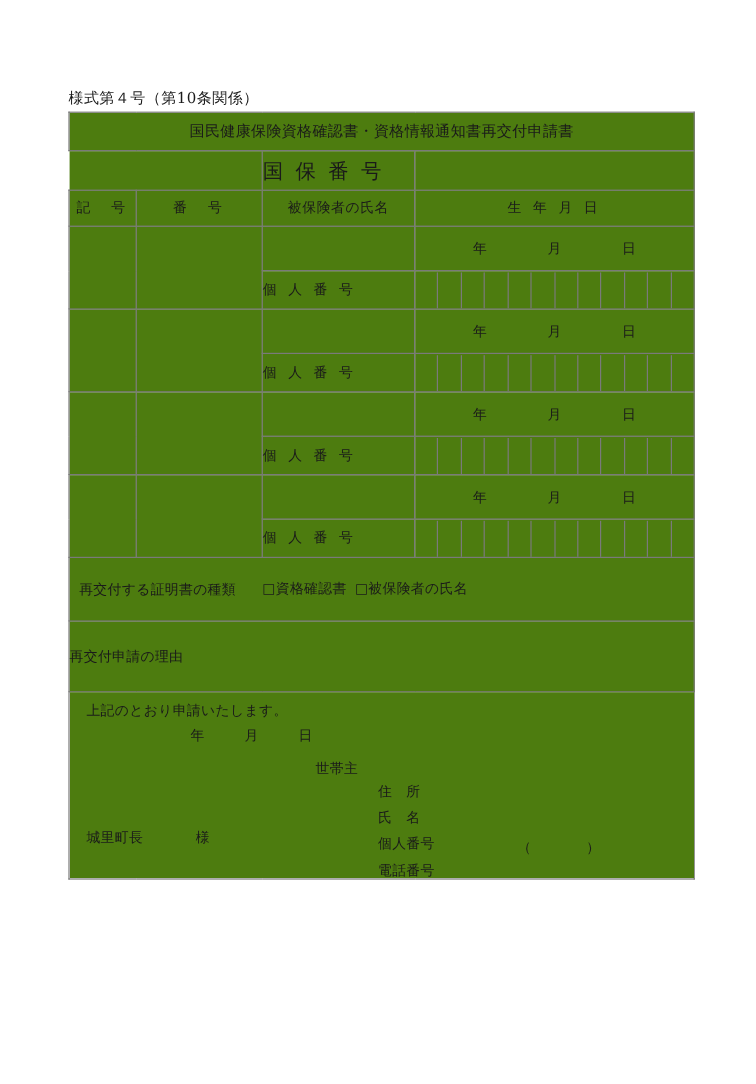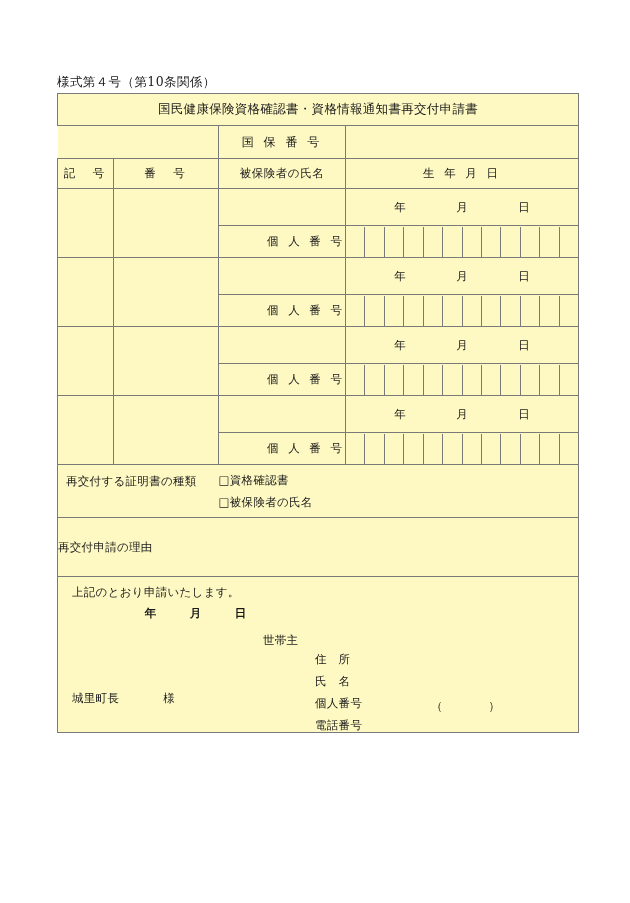--- a/index.html
+++ b/index.html
@@ -39,43 +39,43 @@
     top: 93px;
     width: 521px;
     border-collapse: collapse;
     table-layout: fixed;
     font-size: 11.5px;
   }
   .form-table td {
     border: 1px solid #7a7a7a;
     padding: 0;
     vertical-align: middle;
-    background: #fef9c3;
+    background: #4d7c0f;
   }
 
   
   .title-cell {
     height: 31px;
     text-align: center;
     font-size: 12.5px;
     letter-spacing: 0.3px;
   }
 
   
   .blank-cell {
     border-top: none !important;
     border-left: none !important;
     border-bottom: none !important;
     background: #ffffff;
   }
   .kokuho-label {
     height: 32px;
-    text-align: center;
     letter-spacing: 3px;
-    font-size: 12px;
+    font-size: 17px;
+    font-family: Liberation Serif, serif;
   }
   .kokuho-value { height: 32px; }
 
   
   .th {
     height: 29px;
     text-align: center;
     font-size: 11.5px;
   }
   .sp3 { letter-spacing: 3px; }
@@ -94,21 +94,21 @@
     justify-content: center;
     align-items: center;
     gap: 0;
   }
   .date-inner span {
     display: inline-block;
     width: 62px;
     text-align: center;
   }
   .mynum-label {
-    text-align: right;
+    text-align: left;
     letter-spacing: 3px;
     font-size: 11.5px;
   }
   .mynum-grid {
     padding: 0 !important;
   }
   .mynum-boxes {
     display: flex;
     width: 100%;
     height: 30px;
@@ -133,21 +133,21 @@
     font-size: 11.5px;
   }
   .doctype-label {
     white-space: nowrap;
     padding-top: 1px;
     letter-spacing: 0.3px;
   }
   .doctype-options {
     margin-left: 22px;
     display: flex;
-    flex-direction: column;
+    flex-direction: row;
     gap: 7px;
   }
   .opt { white-space: nowrap; letter-spacing: 0.3px; }
 
   
   .reason-cell {
     height: 58px;
     vertical-align: top;
     padding: 7px 0 0 8px;
     font-size: 11.5px;
@@ -163,24 +163,23 @@
   }
   .decl-line1 {
     position: absolute;
     left: 14px;
     top: 8px;
     font-size: 11.5px;
     letter-spacing: 0.3px;
   }
   .decl-date {
     position: absolute;
-    left: 70px;
+    left: 84px;
     top: 29px;
     font-size: 11.5px;
-    font-weight: bold;
   }
   .decl-date span {
     display: inline-block;
     width: 45px;
     text-align: center;
   }
   .holder-block {
     position: absolute;
     left: 205px;
     top: 52px;

